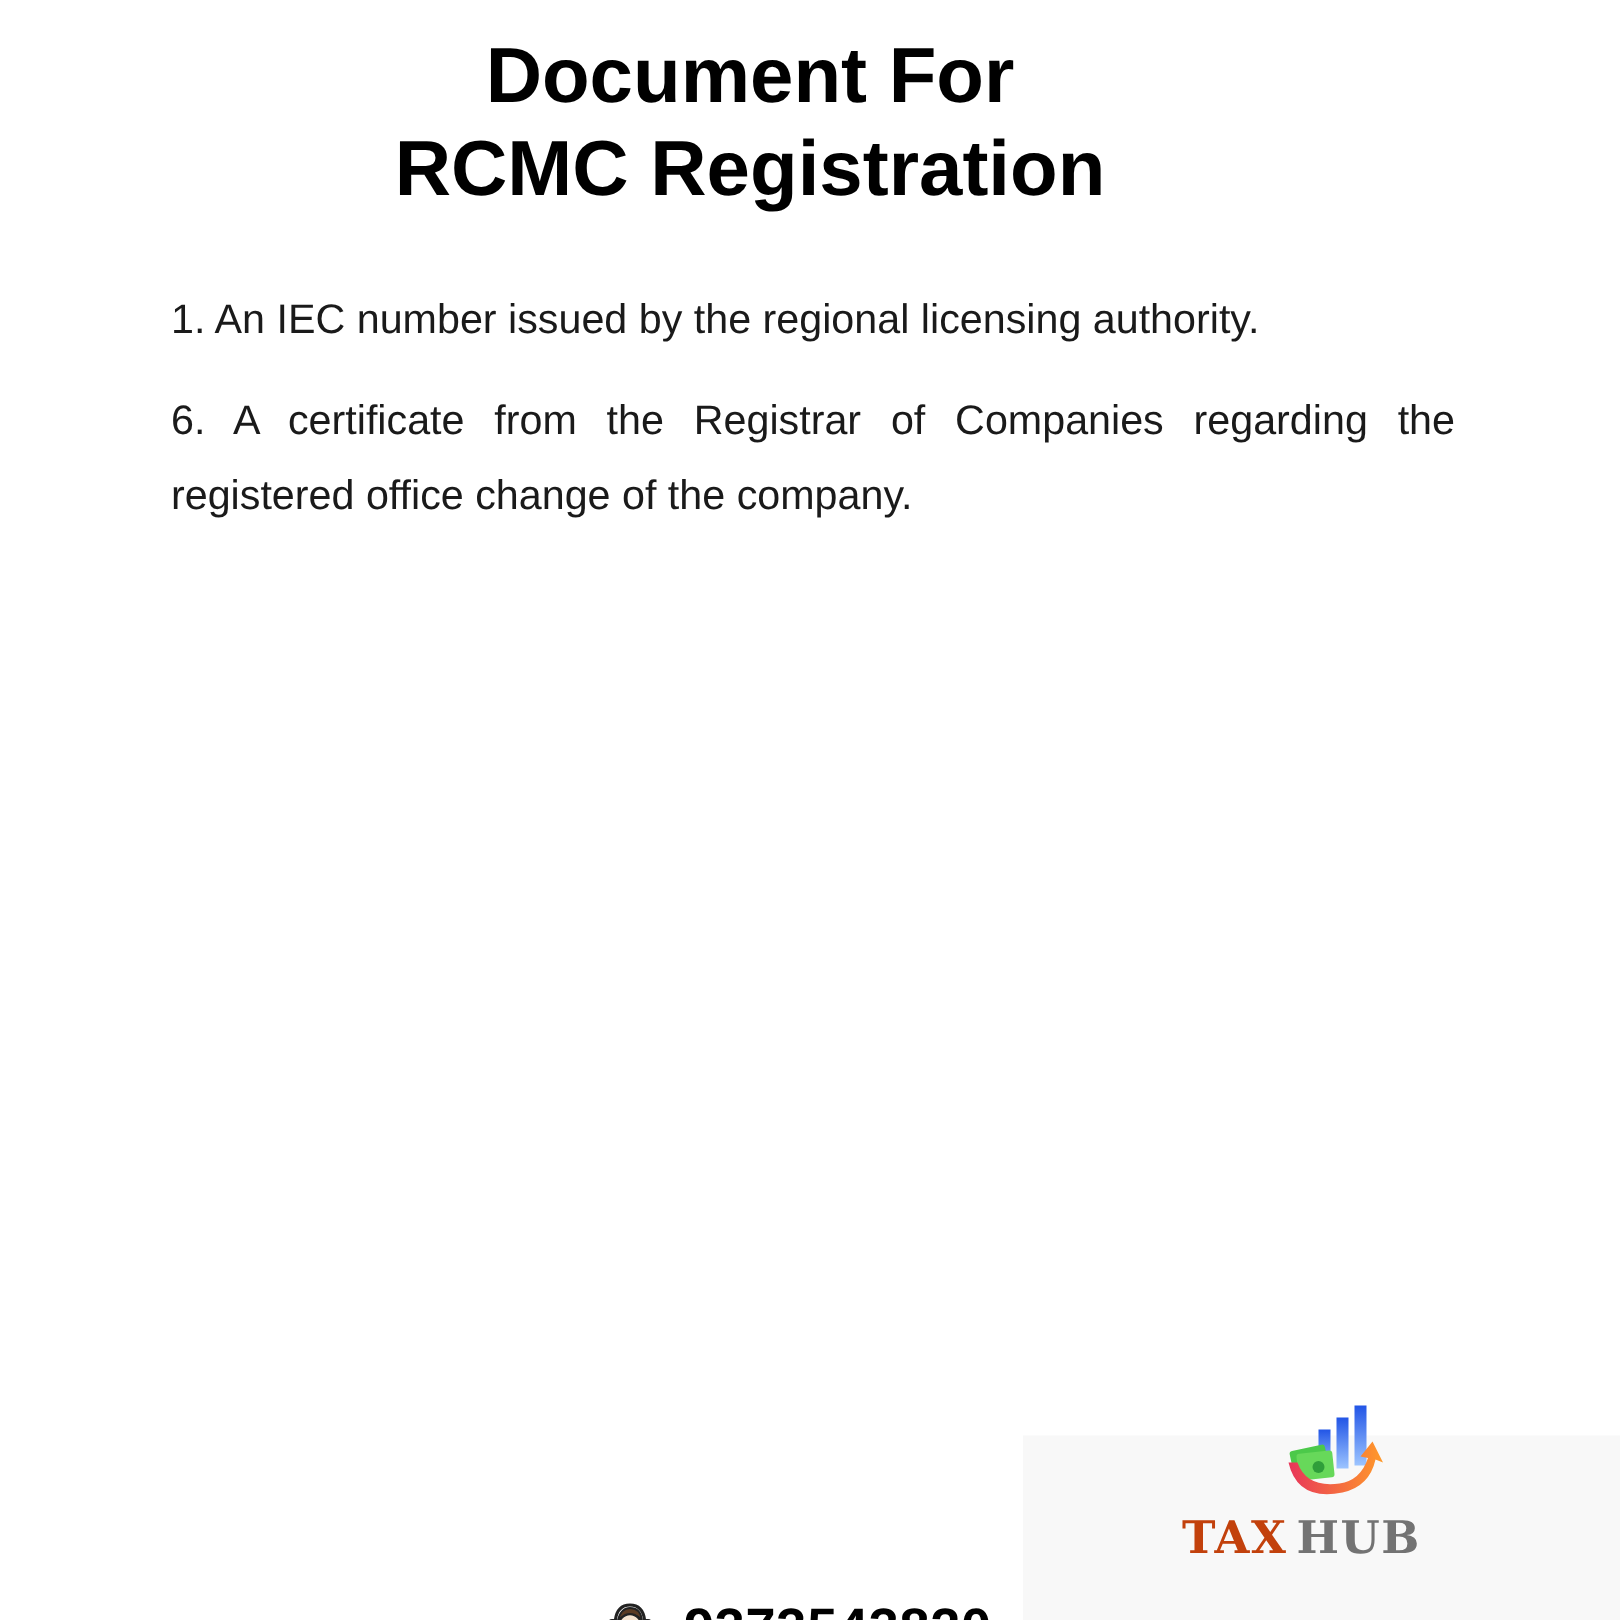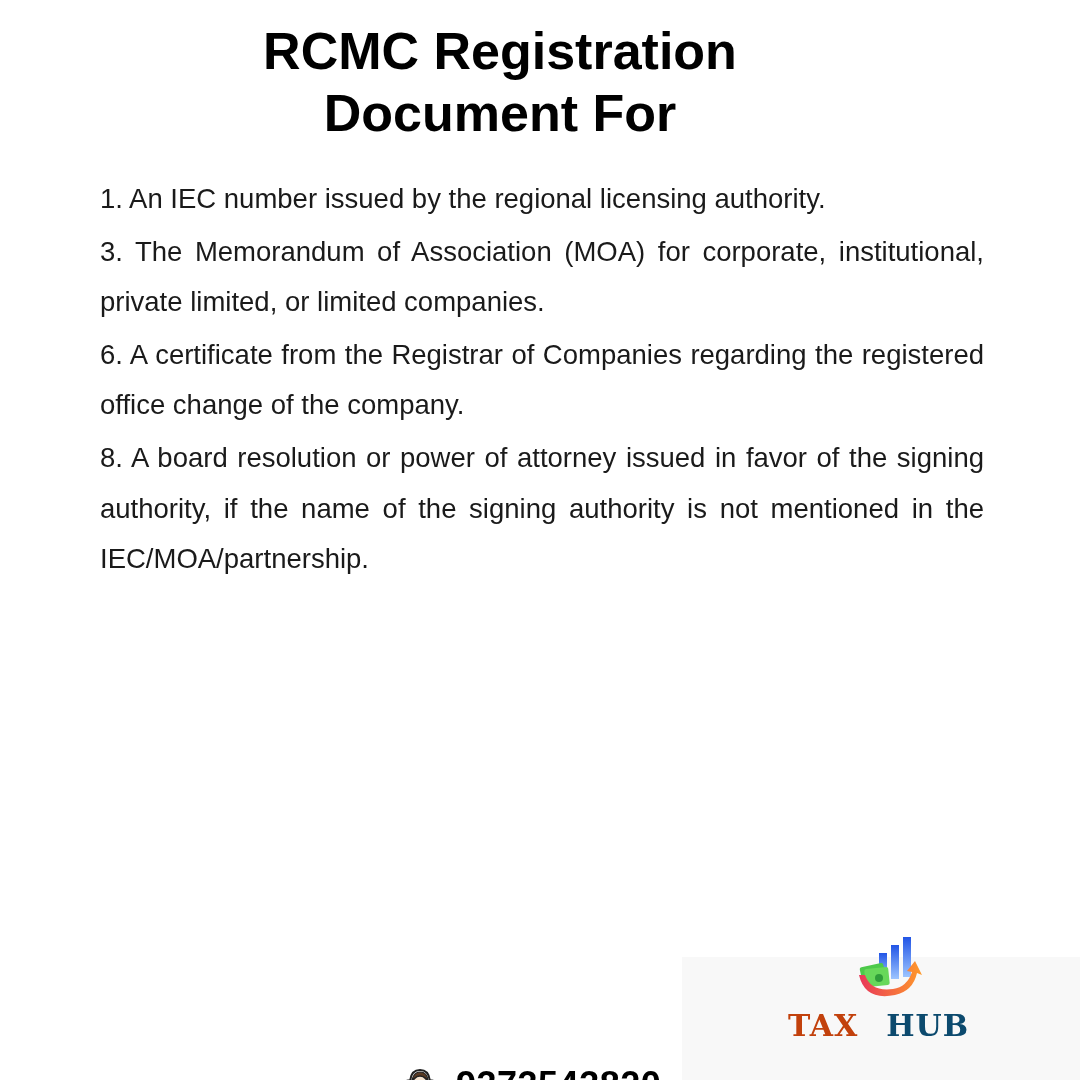--- a/index.html
+++ b/index.html
@@ -8,48 +8,46 @@
       font-family: "Liberation Sans", sans-serif; color: #111;
     }
     .title {
       position: absolute; left: 0; top: 20px; width: 1000px; text-align: center;
       font-weight: bold; font-size: 52px; line-height: 62px; color: #000;
     }
     .list {
       position: absolute; left: 98px; top: 172px; width: 888px;
       font-size: 27.5px; line-height: 50.6px; color: #1a1a1a;
     }
-    .list .item { text-align: justify; margin: 2px; }
+    .list .item { text-align: justify; margin: 16px; }
     .logo-box {
       position: absolute; left: 682px; top: 957px; width: 398px; height: 123px; background: #f8f8f8;
     }
     .logo-icon { position: absolute; left: 855px; top: 935px; width: 70px; height: 70px; }
     .logo-text {
       position: absolute; left: 788px; top: 1008px; font-family: "DejaVu Serif", serif;
       font-weight: bold; font-size: 30px; letter-spacing: 1px;
     }
     .logo-text .tax { color: #c2410c; }
-    .logo-text .hub { color: #0c4a6e; margin-left: 28px; }
+    .logo-text .hub { color: #737373; margin-left: 6px; }
     .contact { position: absolute; left: 400px; top: 1064px; display: flex; align-items: flex-start; }
     .contact .agent { width: 40px; height: 48px; }
     .contact .phone { font-weight: bold; font-size: 36px; margin-left: 16px; color: #000; letter-spacing: 0.5px; }
   </style>
 </head>
 <body>
 
 <div class="title">
+  <div>Document For</div>
   <div>RCMC Registration</div>
-  <div>Document For</div>
 </div>
 
 <div class="list">
   <p class="item">1. An IEC number issued by the regional licensing authority.</p>
-  <p class="item">3.  The Memorandum of Association (MOA) for corporate, institutional, private limited, or limited companies.</p>
   <p class="item">6. A certificate from the Registrar of Companies regarding the registered office change of the company.</p>
-  <p class="item">8. A board resolution or power of attorney issued in favor of the signing authority, if the name of the signing authority is not mentioned in the IEC/MOA/partnership.</p>
 </div>
 
 <div class="logo-box"></div>
 
 <svg class="logo-icon" viewBox="0 0 70 70">
   <defs>
     <linearGradient id="bar" x1="0" y1="1" x2="0" y2="0">
       <stop offset="0" stop-color="#9cc4ff"></stop>
         <stop offset="1" stop-color="#2255e6"></stop>
     </linearGradient>

